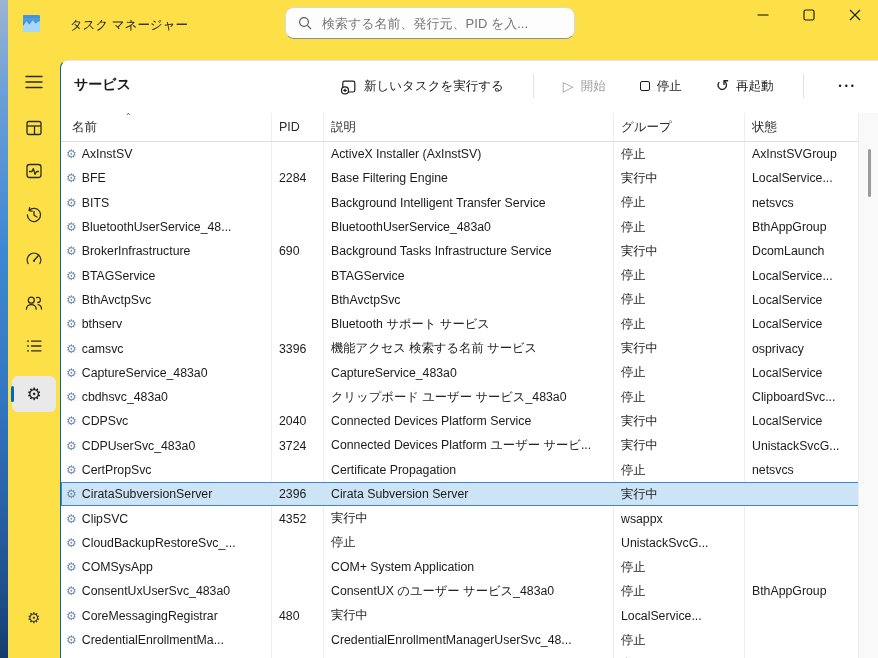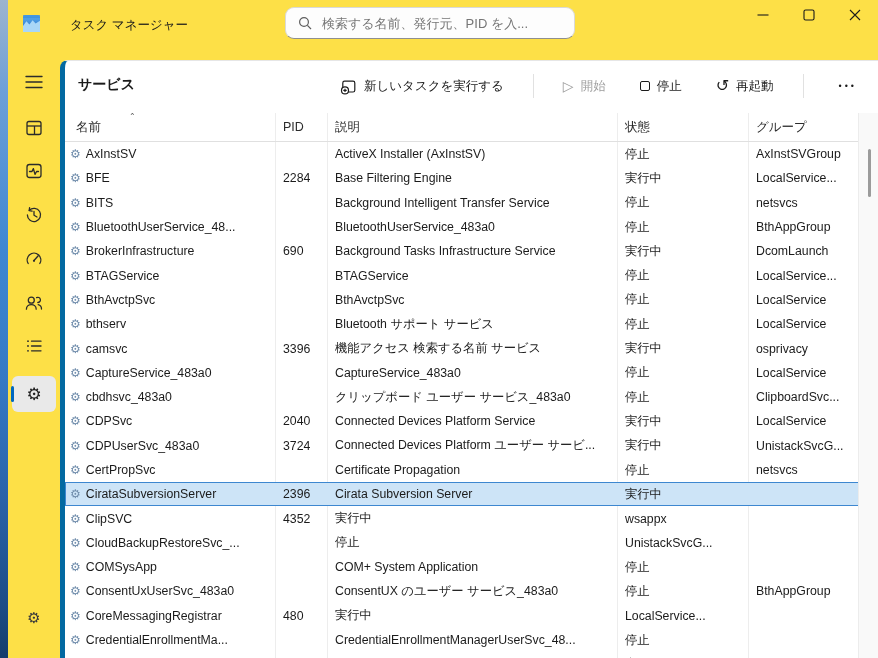--- a/index.html
+++ b/index.html
@@ -28,21 +28,21 @@
   .sidebar{position:absolute;left:0;top:48px;width:52px;height:610px;}
   .side-btn{position:absolute;left:4px;width:44px;height:36px;display:flex;align-items:center;justify-content:center;border-radius:6px;}
   .side-btn.selected{background:#e9e9e9;}
   .side-btn .pill{display:none;}
   .side-btn.selected .pill{display:block;position:absolute;left:-1px;top:10px;width:3px;height:16px;border-radius:2px;background:#0067c0;}
   .gear-glyph{font-size:17px;color:#1f1f1f;line-height:1;}
   .gear-glyph.small{font-size:15px;color:#3a3a3a;}
 
   
   .panel{position:absolute;left:52px;top:60px;width:818px;height:598px;background:#ffffff;
-    border-top-left-radius:8px;border-top:1px solid #e6e6e6;border-left:5px solid #0369a1;overflow:hidden;}
+    border-top-left-radius:8px;border-top:1px solid #e6e6e6;border-left:1px solid #0369a1;overflow:hidden;}
 
   
   .commandbar{position:absolute;left:0;top:0;width:100%;height:50px;display:flex;align-items:center;}
   .page-title{position:absolute;left:13px;top:15px;font-size:14px;font-weight:700;color:#1b1b1b;}
   .cmd-group{position:absolute;right:6px;top:8px;height:34px;display:flex;align-items:center;gap:16px;}
   .cmd-btn{display:flex;align-items:center;gap:7px;padding:6px 9px;border-radius:5px;font-size:12.5px;color:#1b1b1b;white-space:nowrap;background:transparent;border:none;}
   .cmd-btn.disabled{color:#9d9d9d;}
   .cmd-btn .play{font-size:14px;line-height:1;color:#9d9d9d;}
   .cmd-btn .stop-sq{width:10px;height:10px;border:1.4px solid #1b1b1b;border-radius:2px;display:inline-block;}
   .cmd-btn .restart{font-size:16px;line-height:1;color:#1b1b1b;}
@@ -234,25 +234,25 @@
           <span class="sort-caret">⌃</span>
           <span>名前</span>
         </div>
         <div class="th">
             <span>PID</span>
           </div>
         <div class="th">
             <span>説明</span>
           </div>
         <div class="th">
+            <span>グループ</span>
+          </div>
+        <div class="th">
             <span>状態</span>
           </div>
-        <div class="th">
-            <span>グループ</span>
-          </div>
       </div>
 
       <div class="tbody">
           <div class="row">
     <div class="cell name">
               <span class="svc-gear">⚙</span>
               <span>AxInstSV</span>
             </div>
     <div class="cell"></div>
     <div class="cell">ActiveX Installer (AxInstSV)</div>

